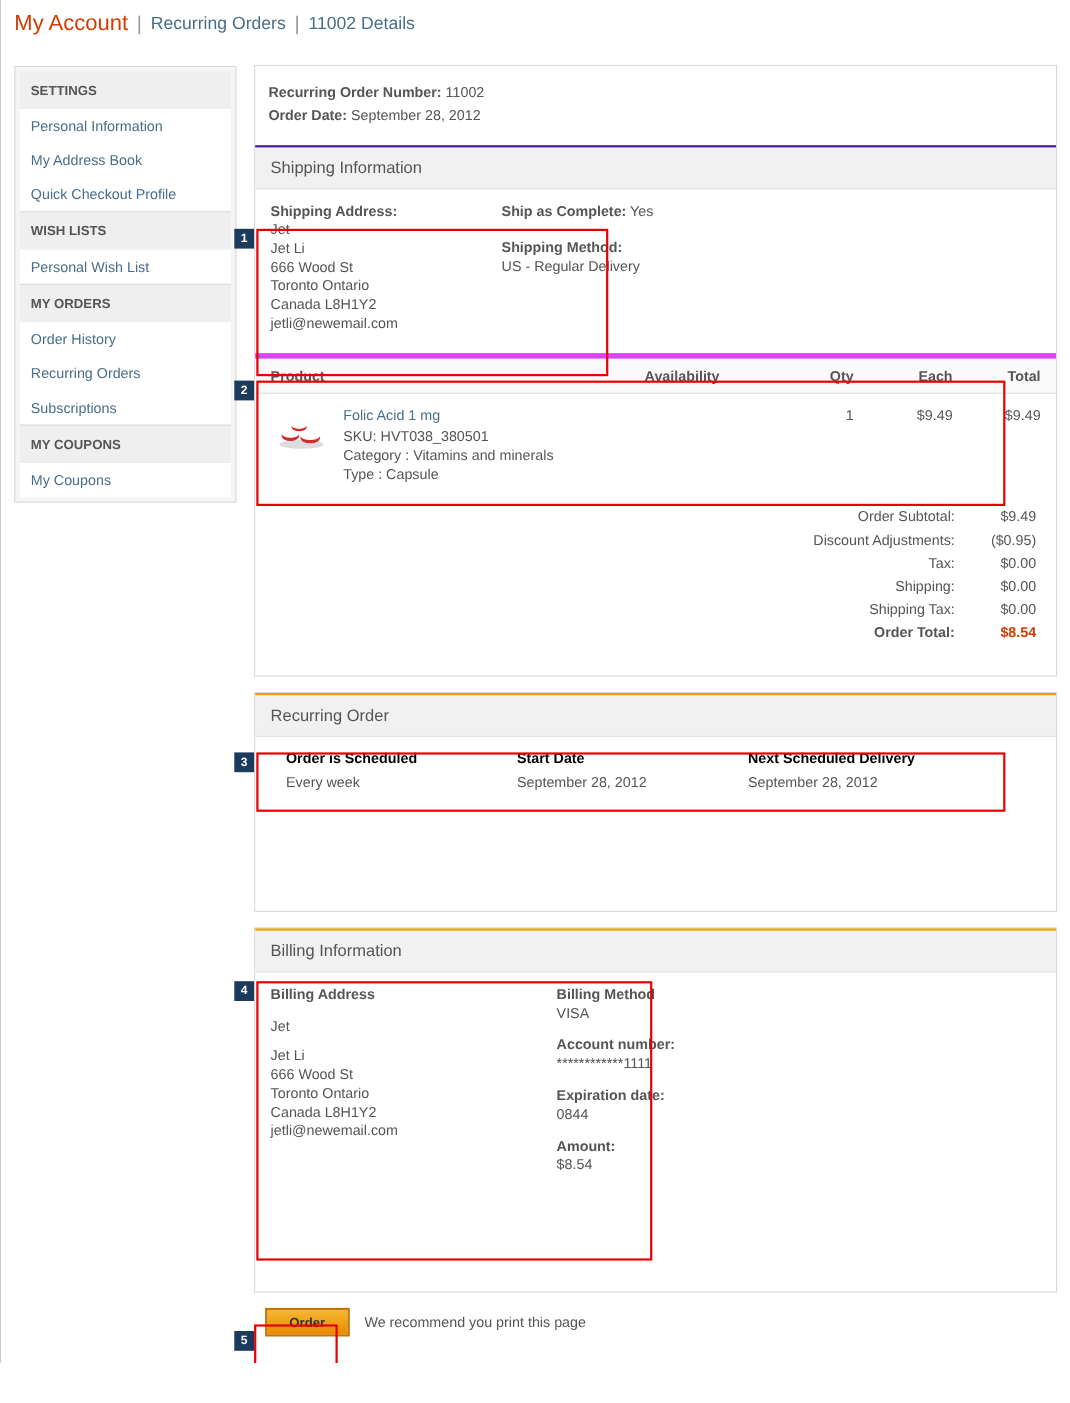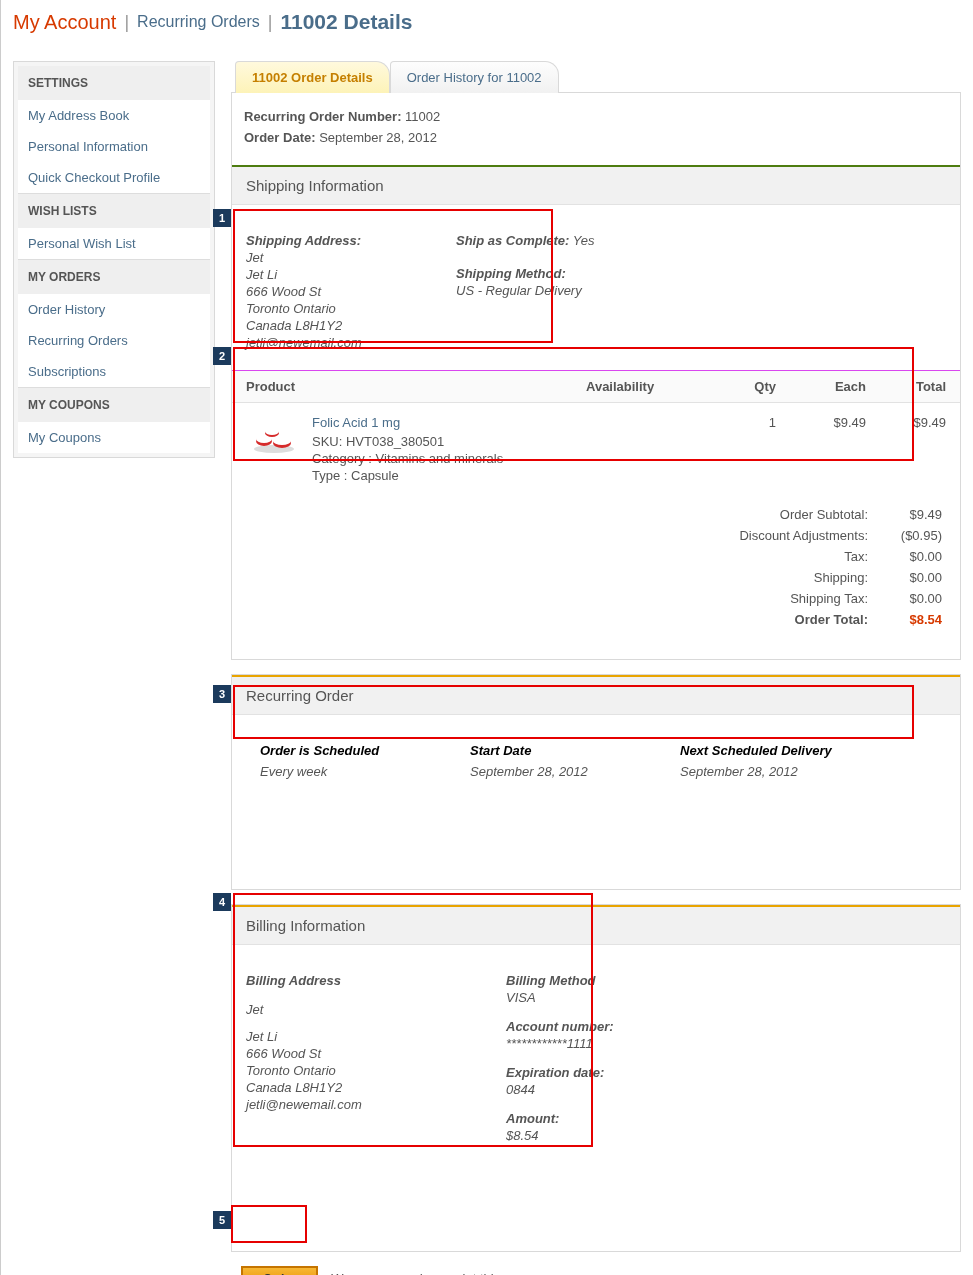--- a/index.html
+++ b/index.html
@@ -2,44 +2,44 @@
 <html><head>
 <meta charset="utf-8">
 <style>
   * { box-sizing: border-box; margin: 0; padding: 0; }
   body { font-family: Arial, Helvetica, sans-serif; font-size: 13px; color: #555; background: #fff; width: 973px; }
   .wrap { padding: 10px 12px; border-left: 1px solid #ccc; }
   .breadcrumbs { display: flex; align-items: center; gap: 8px; margin-bottom: 27px; }
   .bc1 { color: #d73a00; font-size: 20px; font-weight: normal; }
   .bcsep { color: #999; font-size: 18px; }
   .bc2 { color: #4a6d8a; font-size: 16px; }
-  .bc3 { color: #4a6d8a; font-size: 21px; font-weight: bold; text-align: center; }
+  .bc3 { color: #4a6d8a; font-size: 16px; font-weight: normal; text-align: center; }
   .layout { display: flex; gap: 16px; align-items: flex-start; }
   .sidebar { width: 202px; flex: 0 0 202px; border: 1px solid #d9d9d9; background: #f5f5f5; padding: 4px; }
   .sb-sec-head { background: #efefef; color: #555; font-weight: bold; font-size: 12px; padding: 10px; border-top: 1px solid #ddd; }
   .sb-sec-head.first { border-top: none; }
   .sb-items { background: #fff; }
   .sb-item { display: block; padding: 8px 10px; color: #4a6d8a; cursor: pointer; }
   .main { flex: 1; position: relative; }
   .tabs { display: flex; gap: 0; margin-left: 4px; }
   .tab { padding: 8px 16px; border: 1px solid #d9d9d9; border-bottom: none; border-top-left-radius: 4px; border-top-right-radius: 14px 14px; background: linear-gradient(#fdfdfd,#f1f1f1); color: #4a6d8a; font-size: 13px; cursor: pointer; }
   .tab.active { background: linear-gradient(#fff9dd,#fdf3b8); color: #c57f00; font-weight: bold; position: relative; z-index: 2; }
   .panel { border: 1px solid #d9d9d9; margin-top: -1px; padding: 10px 0 16px; }
   .order-meta { padding: 6px 12px 14px; }
   .order-meta .row { margin-bottom: 6px; }
   .order-meta .lbl { font-weight: bold; color: #555; }
-  .sec-head { border-top: 2px solid #4d7c0f; background: #f1f1f1; padding: 10px 14px; color: #555; font-size: 15px; margin: 0 0 0; border-bottom: 1px solid #e2e2e2; }
-  .sec-body { padding: 28px 14px 18px; font-style: italic; }
+  .sec-head { border-top: 2px solid #4c1d95; background: #f1f1f1; padding: 10px 14px; color: #555; font-size: 15px; margin: 0 0 0; border-bottom: 1px solid #e2e2e2; }
+  .sec-body { padding: 12px 14px 18px; }
   .shipinfo { display: flex; gap: 30px; }
   .shipcol { min-width: 180px; }
   .boldlbl { font-weight: bold; color: #555; margin-bottom: 2px; }
   .addrline { color: #555; margin-bottom: 2px; }
   .ship-col2 { min-width: 180px; }
   .ship-row { margin-bottom: 18px; }
-  .prod-head { display: flex; padding: 8px 14px; color: #555; font-weight: bold; border-top:1px solid #d946ef; border-bottom:1px solid #e2e2e2; background:#fafafa; }
+  .prod-head { display: flex; padding: 8px 14px; color: #555; font-weight: bold; border-top:5px solid #d946ef; border-bottom:1px solid #e2e2e2; background:#fafafa; }
   .col-prod { flex: 1; }
   .col-avail { width: 120px; text-align:left; }
   .col-qty { width: 70px; text-align:right; }
   .col-each { width: 90px; text-align:right; }
   .col-total { width: 80px; text-align:right; }
   .prod-row { display:flex; padding: 12px 14px; }
   .prod-img { width: 56px; height: 44px; background:#fff; margin-right: 10px; display:flex; align-items:center; justify-content:center; }
   .prod-info { flex:1; display:flex; }
   .prod-txt { }
   .prod-name { color: #4a6d8a; cursor:pointer; margin-bottom:4px; }
@@ -71,45 +71,41 @@
     <span class="bcsep">|</span>
     <span class="bc2">Recurring Orders</span>
     <span class="bcsep">|</span>
     <span class="bc3">11002 Details</span>
   </div>
 
   <div class="layout">
     <div class="sidebar">
       <div class="sb-sec-head first">SETTINGS</div>
       <div class="sb-items">
+        <a class="sb-item">Personal Information</a>
         <a class="sb-item">My Address Book</a>
-        <a class="sb-item">Personal Information</a>
         <a class="sb-item">Quick Checkout Profile</a>
       </div>
       <div class="sb-sec-head">WISH LISTS</div>
       <div class="sb-items">
         <a class="sb-item">Personal Wish List</a>
       </div>
       <div class="sb-sec-head">MY ORDERS</div>
       <div class="sb-items">
         <a class="sb-item">Order History</a>
         <a class="sb-item">Recurring Orders</a>
         <a class="sb-item">Subscriptions</a>
       </div>
       <div class="sb-sec-head">MY COUPONS</div>
       <div class="sb-items">
         <a class="sb-item">My Coupons</a>
       </div>
     </div>
 
     <div class="main">
-      <div class="tabs">
-        <div class="tab active">11002 Order Details</div>
-        <div class="tab">Order History for 11002</div>
-      </div>
 
       <div class="panel">
         <div class="order-meta">
           <div class="row">
             <span class="lbl">Recurring Order Number:</span>
             <span>11002</span>
           </div>
           <div class="row">
             <span class="lbl">Order Date:</span>
             <span>September 28, 2012</span>

